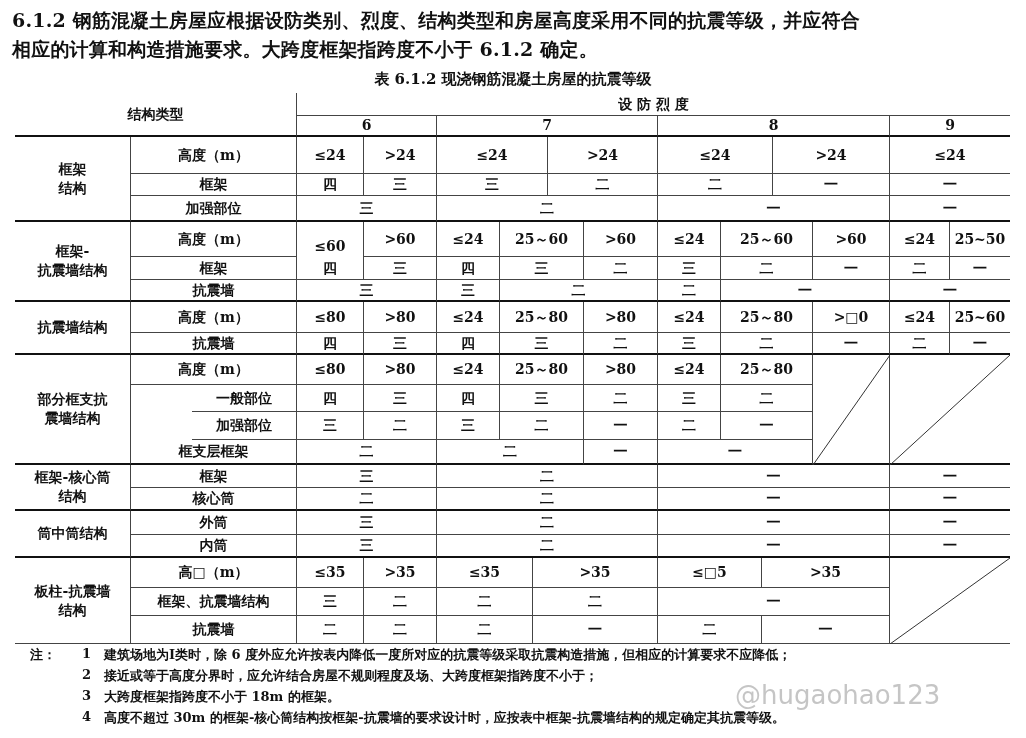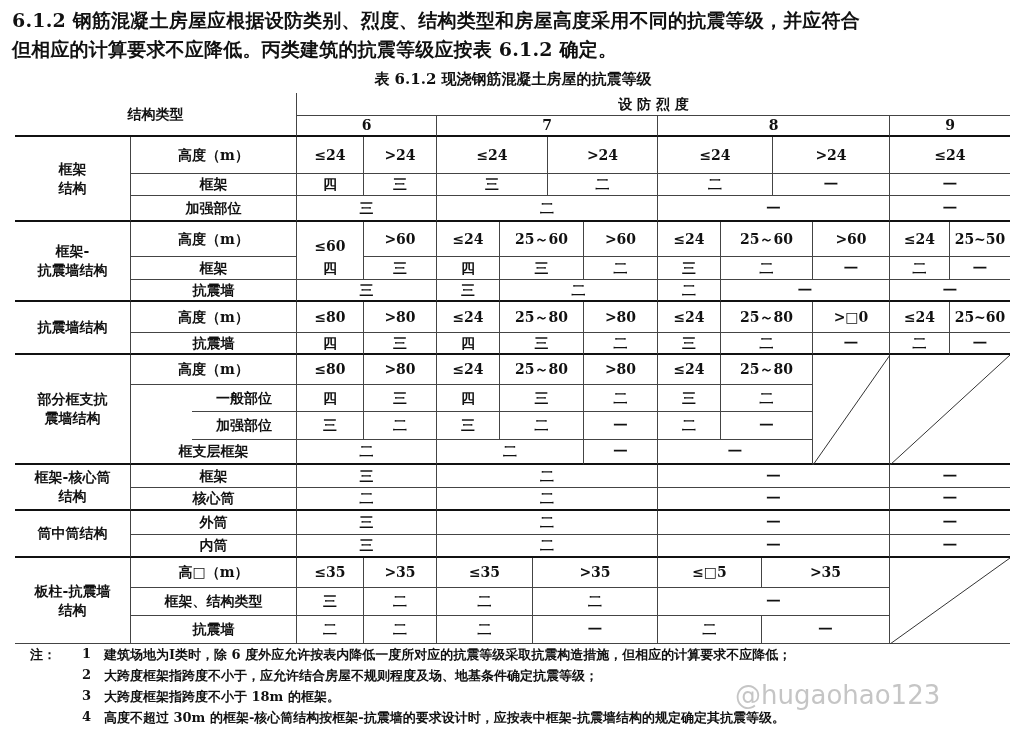--- a/index.html
+++ b/index.html
@@ -11,21 +11,21 @@
   .c.thick-b{border-bottom:2px solid #111;}
   .c.nr{border-right:none;}
   .note{position:absolute;font-size:13px;font-weight:bold;white-space:nowrap;}
   .wm{position:absolute;left:735px;top:680px;font-family:"DejaVu Sans",sans-serif;font-size:26px;color:rgba(150,150,150,0.55);white-space:nowrap;}
   svg.diag{position:absolute;pointer-events:none;}
 </style>
 </head>
 <body>
 
 <div class="para" style="top:8px;">6.1.2 钢筋混凝土房屋应根据设防类别、烈度、结构类型和房屋高度采用不同的抗震等级，并应符合</div>
-<div class="para" style="top:37px;">但相应的计算要求不应降低。丙类建筑的抗震等级应按表 6.1.2 确定。</div>
+<div class="para" style="top:37px;">相应的计算和构造措施要求。大跨度框架指跨度不小于 6.1.2 确定。</div>
 <div class="caption">表 6.1.2  现浇钢筋混凝土房屋的抗震等级</div>
 
 <div class="tbl" id="tbl">
     <div class="c thick-b" style="left: -2px; top: -2px; width: 282px; height: 44px; white-space: pre-line;">结构类型</div>
     <div class="c nr" style="left: 280px; top: -2px; width: 713px; height: 23px; white-space: pre-line;">设 防 烈 度</div>
     <div class="c thick-b" style="left: 280px; top: 21px; width: 140px; height: 21px; white-space: pre-line;">6</div>
     <div class="c thick-b" style="left: 420px; top: 21px; width: 221px; height: 21px; white-space: pre-line;">7</div>
     <div class="c thick-b" style="left: 641px; top: 21px; width: 232px; height: 21px; white-space: pre-line;">8</div>
     <div class="c thick-b nr" style="left: 873px; top: 21px; width: 120px; height: 21px; white-space: pre-line;">9</div>
     <div class="c thick-b" style="left: -2px; top: 42px; width: 116px; height: 85px; white-space: pre-line;">框架
@@ -157,21 +157,21 @@
     <div class="c thick-b" style="left: 280px; top: 440px; width: 140px; height: 23px; white-space: pre-line;">三</div>
     <div class="c " style="left: 420px; top: 416px; width: 221px; height: 24px; white-space: pre-line;">二</div>
     <div class="c thick-b" style="left: 420px; top: 440px; width: 221px; height: 23px; white-space: pre-line;">二</div>
     <div class="c " style="left: 641px; top: 416px; width: 232px; height: 24px; white-space: pre-line;">一</div>
     <div class="c thick-b" style="left: 641px; top: 440px; width: 232px; height: 23px; white-space: pre-line;">一</div>
     <div class="c nr" style="left: 873px; top: 416px; width: 120px; height: 24px; white-space: pre-line;">一</div>
     <div class="c thick-b nr" style="left: 873px; top: 440px; width: 120px; height: 23px; white-space: pre-line;">一</div>
     <div class="c " style="left: -2px; top: 463px; width: 116px; height: 86px; white-space: pre-line;">板柱-抗震墙
 结构</div>
     <div class="c " style="left: 114px; top: 463px; width: 166px; height: 30px; white-space: pre-line;">高□（m）</div>
-    <div class="c " style="left: 114px; top: 493px; width: 166px; height: 28px; white-space: pre-line;">框架、结构类型</div>
+    <div class="c " style="left: 114px; top: 493px; width: 166px; height: 28px; white-space: pre-line;">框架、抗震墙结构</div>
     <div class="c " style="left: 114px; top: 521px; width: 166px; height: 28px; white-space: pre-line;">抗震墙</div>
     <div class="c " style="left: 280px; top: 463px; width: 67px; height: 30px; white-space: pre-line;">≤35</div>
     <div class="c " style="left: 280px; top: 521px; width: 67px; height: 28px; white-space: pre-line;">二</div>
     <div class="c " style="left: 347px; top: 463px; width: 73px; height: 30px; white-space: pre-line;">&gt;35</div>
     <div class="c " style="left: 347px; top: 521px; width: 73px; height: 28px; white-space: pre-line;">二</div>
     <div class="c " style="left: 420px; top: 463px; width: 96px; height: 30px; white-space: pre-line;">≤35</div>
     <div class="c " style="left: 420px; top: 521px; width: 96px; height: 28px; white-space: pre-line;">二</div>
     <div class="c " style="left: 516px; top: 463px; width: 125px; height: 30px; white-space: pre-line;">&gt;35</div>
     <div class="c " style="left: 516px; top: 521px; width: 125px; height: 28px; white-space: pre-line;">一</div>
     <div class="c " style="left: 641px; top: 463px; width: 104px; height: 30px; white-space: pre-line;">≤□5</div>
@@ -192,18 +192,18 @@
     </svg>
     <svg class="diag" width="120" height="86" style="left: 873px; top: 463px;">
       <line x1="0" y1="86" x2="120" y2="0" stroke="#333" stroke-width="1"></line>
     </svg>
   </div>
 
 <div class="note" style="left:30px;top:646px;">注：</div>
 <div class="note" style="left:82px;top:646px;">1</div>
 <div class="note" style="left:104px;top:646px;">建筑场地为I类时，除 6 度外应允许按表内降低一度所对应的抗震等级采取抗震构造措施，但相应的计算要求不应降低；</div>
 <div class="note" style="left:82px;top:667px;">2</div>
-<div class="note" style="left:104px;top:667px;">大跨度框架指跨度不小于，应允许结合房屋不规则程度及场、地基条件确定抗震等级；</div>
+<div class="note" style="left:104px;top:667px;">接近或等于高度分界时，应允许结合房屋不规则程度及场、大跨度框架指跨度不小于；</div>
 <div class="note" style="left:82px;top:688px;">3</div>
 <div class="note" style="left:104px;top:688px;">大跨度框架指跨度不小于 18m 的框架。</div>
 <div class="note" style="left:82px;top:709px;">4</div>
 <div class="note" style="left:104px;top:709px;">高度不超过 30m 的框架-核心筒结构按框架-抗震墙的要求设计时，应按表中框架-抗震墙结构的规定确定其抗震等级。</div>
 <div class="wm">@hugaohao123</div>
 
 </body></html>

